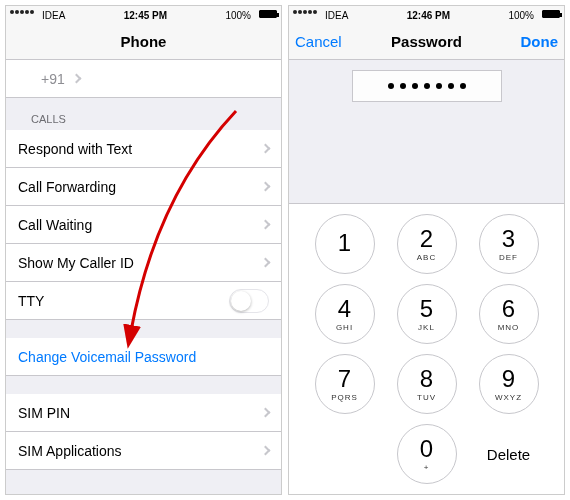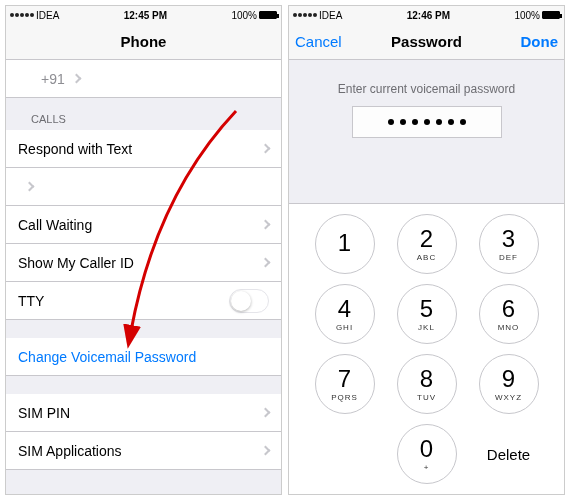--- a/index.html
+++ b/index.html
@@ -25,21 +25,21 @@
   .status-bar {
     height: 18px;
     background: #f7f7f7;
     display: flex;
     justify-content: space-between;
     align-items: center;
     font-size: 10px;
     padding: 0 4px;
     color: #000;
   }
-  .status-left, .status-right { display: flex; align-items: center; gap: 2px; }
+  .status-left, .status-right { display: flex; gap: 8px; }
   .status-center { font-weight: 600; }
   .dots { display: inline-flex; gap: 1px; }
   .dot { width:4px; height:4px; border-radius:50%; background:#222; }
   .battery { display:inline-block; width:18px; height:8px; border:1px solid #000; border-radius:1px; position:relative; }
   .battery::after { content:""; position:absolute; right:-3px; top:2px; width:2px; height:4px; background:#000; }
   .battery-fill { background:#000; width:100%; height:100%; display:block; }
 
   .nav-bar {
     height: 36px;
     background: #f7f7f7;
@@ -177,20 +177,21 @@
       </span>
     </div>
 
     <div class="section-header">CALLS</div>
 
     <div class="row">
       <span>Respond with Text</span>
       <span class="chevron-right"></span>
     </div>
     <div class="row">
+      <span>Call Forwarding</span>
       <span class="chevron-right"></span>
     </div>
     <div class="row">
       <span>Call Waiting</span>
       <span class="chevron-right"></span>
     </div>
     <div class="row">
       <span>Show My Caller ID</span>
       <span class="chevron-right"></span>
     </div>
@@ -251,21 +252,20 @@
   <div class="nav-bar">
     <div class="nav-left">
       <span>Cancel</span>
     </div>
     <div class="nav-title">Password</div>
     <div class="nav-right" style="font-weight:600">
       <span>Done</span>
     </div>
   </div>
 
-  <div class="prompt">Enter current voicemail password</div>
   <div class="passbox">
     <span class="pdot"></span>
       <span class="pdot"></span>
       <span class="pdot"></span>
       <span class="pdot"></span>
       <span class="pdot"></span>
       <span class="pdot"></span>
       <span class="pdot"></span>
   </div>
 

